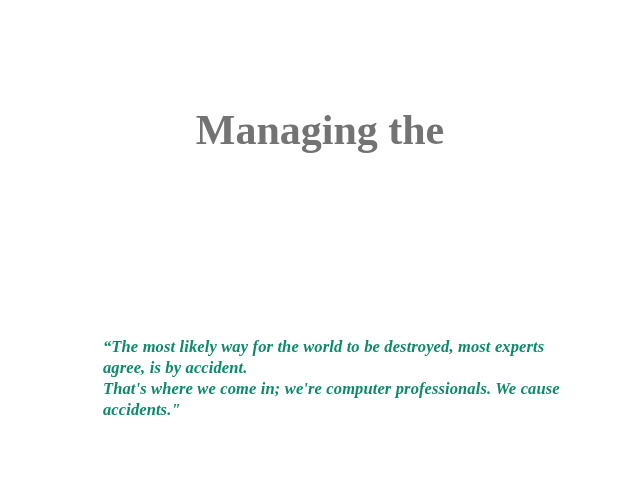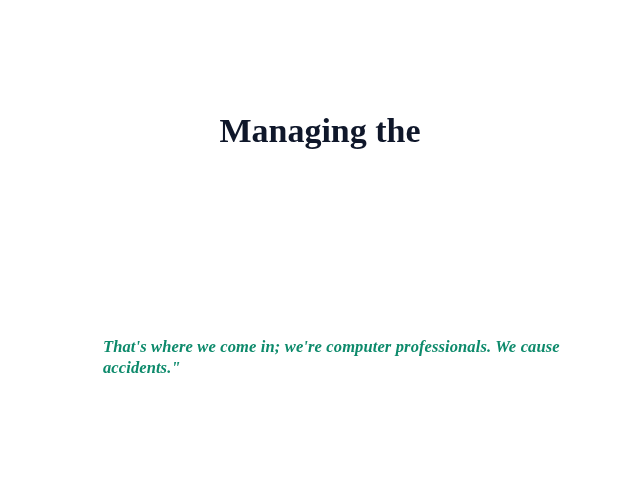--- a/index.html
+++ b/index.html
@@ -29,23 +29,23 @@
     left: 0;
     top: 104px;
     width: 640px;
     text-align: center;
   }
   .title-line {
     display: block;
     font-family: "Liberation Serif", "DejaVu Serif", serif;
     font-weight: bold;
     font-style: normal;
-    font-size: 34px;
+    font-size: 42px;
     line-height: 53px;
-    color: #0f172a;
+    color: #737373;
     letter-spacing: 0px;
     white-space: nowrap;
   }
 
   
   .quote-block {
     position: absolute;
     left: 103px;
     top: 336px;
     width: 486px;
@@ -69,16 +69,17 @@
 </head>
 <body>
 
 <div class="slide">
 
   <div class="title-block">
     <span class="title-line">Managing the</span>
   </div>
 
   <div class="quote-block">
+    <p class="quote-para">“The most likely way for the world to be destroyed, most experts agree, is by accident.</p>
     <p class="quote-para">That's where we come in; we're computer professionals. We cause accidents."</p>
   </div>
 
 </div>
 
 </body></html>

